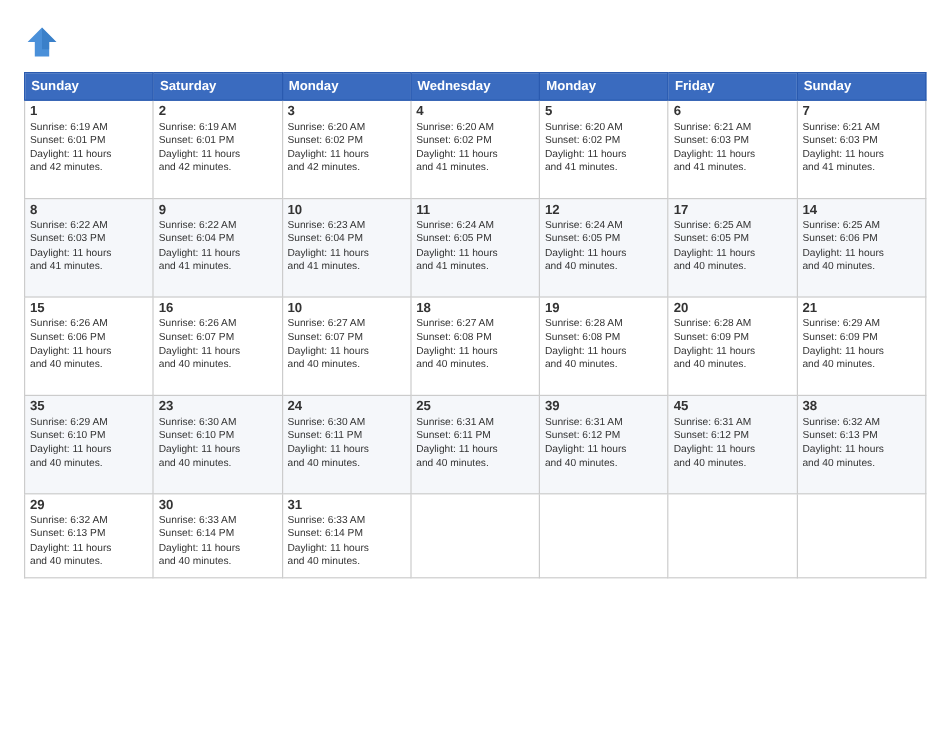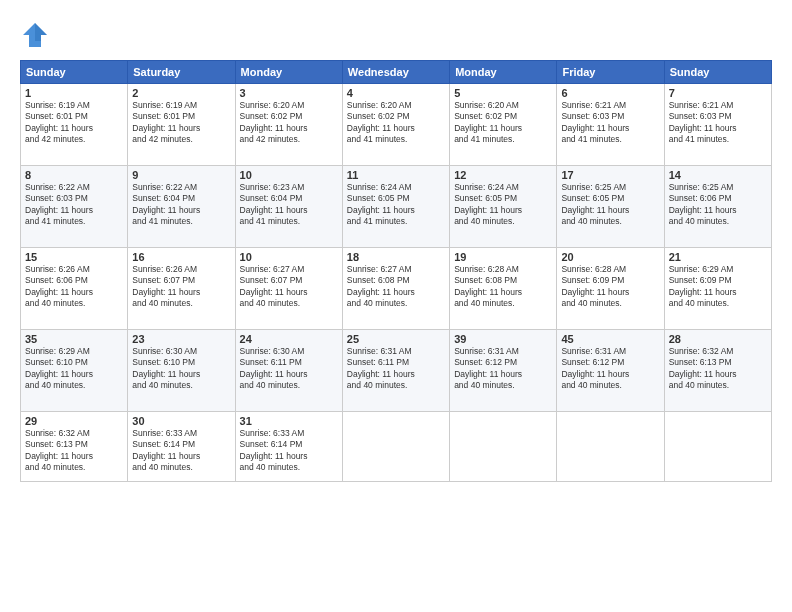--- a/index.html
+++ b/index.html
@@ -324,21 +324,21 @@
 and 40 minutes.</div>
           </td>
           <td>
             <span class="day-num">45</span>
             <div class="day-info" style="white-space: pre-line;">Sunrise: 6:31 AM
 Sunset: 6:12 PM
 Daylight: 11 hours
 and 40 minutes.</div>
           </td>
           <td>
-            <span class="day-num">28</span>
+            <span class="day-num">38</span>
             <div class="day-info" style="white-space: pre-line;">Sunrise: 6:32 AM
 Sunset: 6:13 PM
 Daylight: 11 hours
 and 40 minutes.</div>
           </td>
         </tr>
         <tr class="last-row">
           <td>
             <span class="day-num">29</span>
             <div class="day-info" style="white-space: pre-line;">Sunrise: 6:32 AM

